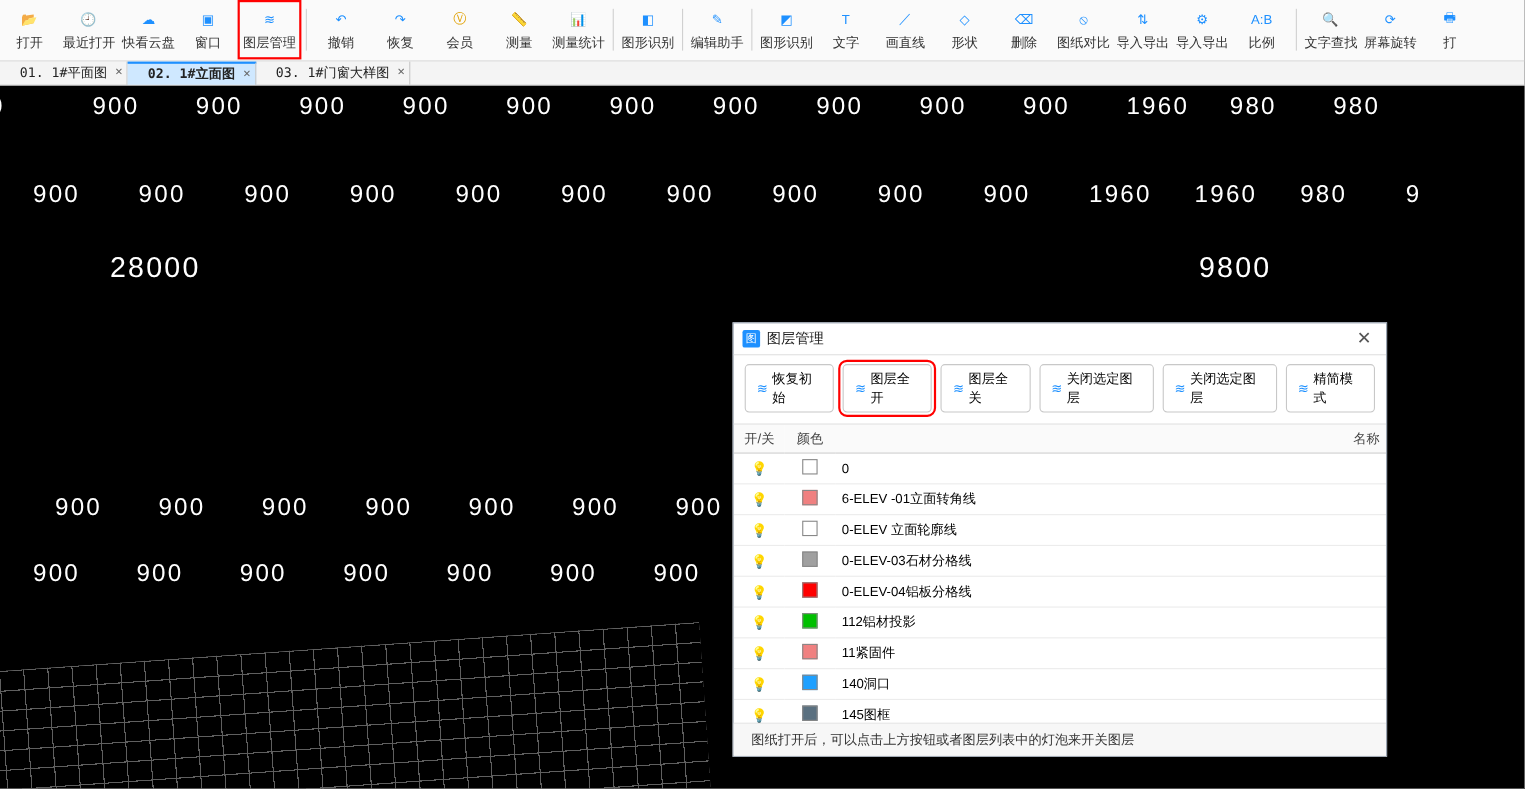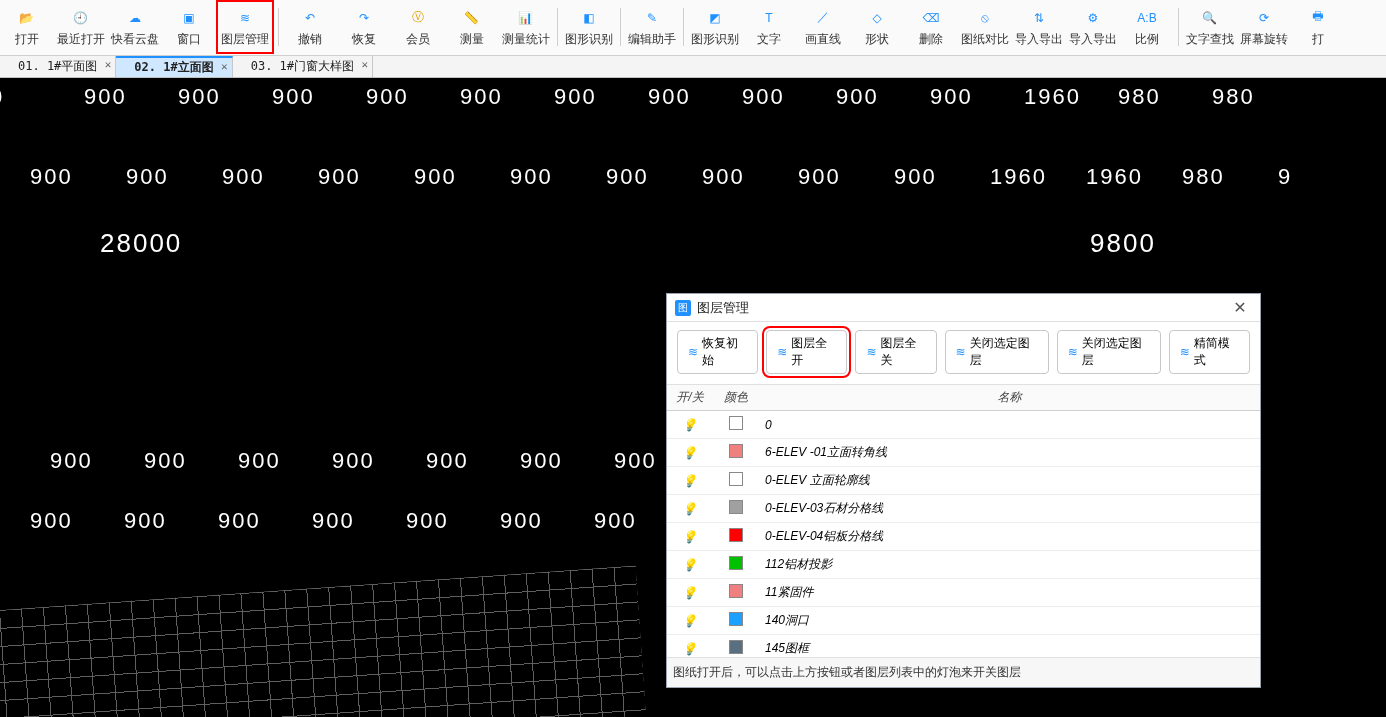--- a/index.html
+++ b/index.html
@@ -172,45 +172,44 @@
   }
   .dlg-btn .bi { color: #1e90ff; font-size: 12px; }
   .dlg-btn.highlight {
     outline: 2px solid #ff0000;
     outline-offset: 2px;
   }
   .dlg-table {
     flex: 1;
     overflow-y: auto;
     border-bottom: 1px solid #e0e0e0;
-    font-style: italic;
   }
   .dlg-table table { width: 100%; border-collapse: collapse; }
   .dlg-table th {
     font-weight: normal;
     font-size: 12px;
     color: #444;
     border-bottom: 1px solid #d0d0d0;
     padding: 4px 6px;
     background: #fafafa;
     text-align: center;
   }
-  .dlg-table th.name { text-align: center; }
+  .dlg-table th.name { text-align: right; }
   .dlg-table td {
     padding: 5px 6px;
     font-size: 12px;
     border-bottom: 1px solid #ececec;
   }
   .dlg-table td.onoff { width: 46px; text-align: center; color:#f5c518; cursor:pointer; }
   .dlg-table td.color { width: 46px; text-align: center; }
   .sw {
     display: inline-block; width: 14px; height: 14px; border: 1px solid #888;
   }
   .dlg-hint {
-    padding: 6px 6px;
+    padding: 6px 16px;
     font-size: 12px;
     color: #333;
     background:#f7f7f7;
   }
 </style>
 </head>
 <body>
 
 <div class="toolbar" id="toolbar">
     <div class="tb-btn">

